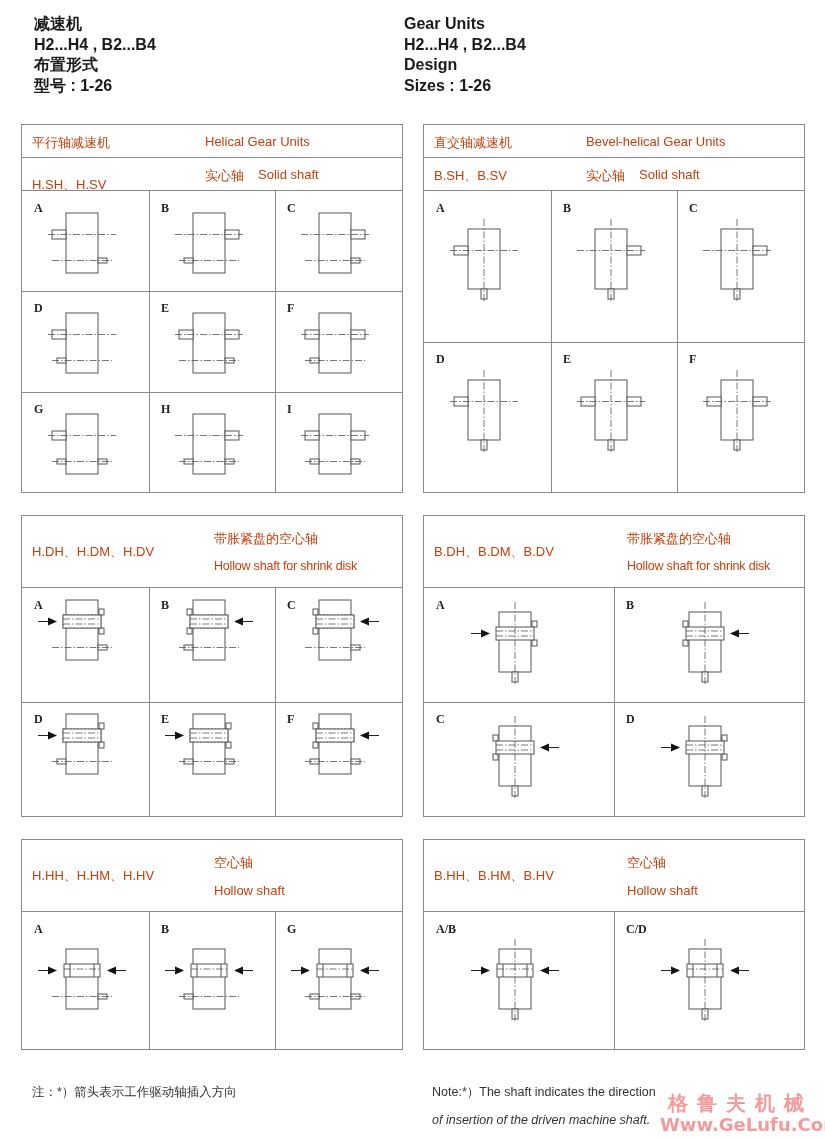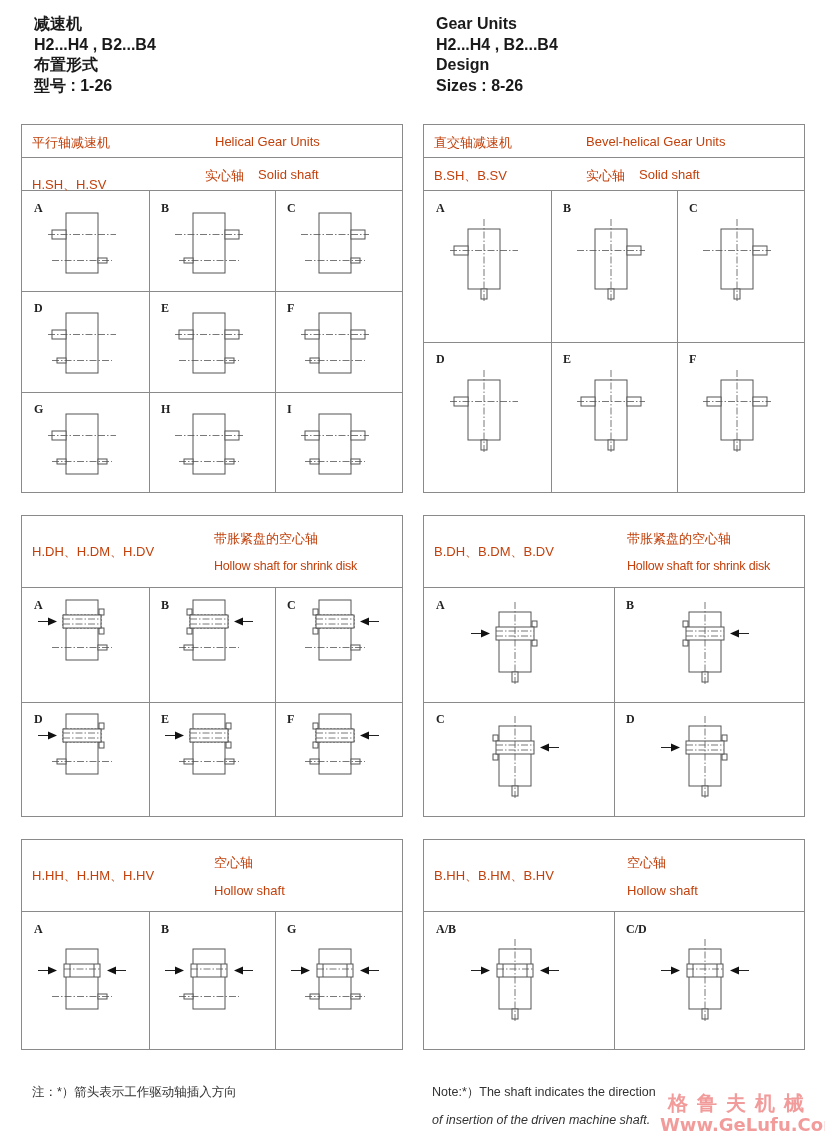--- a/index.html
+++ b/index.html
@@ -1,21 +1,21 @@
 <!DOCTYPE html>
 <html><head>
 <meta charset="utf-8">
 <style>
   html, body { margin:0; padding:0; background:#ffffff; }
   body { width:825px; height:1138px; position:relative; overflow:hidden;
          font-family:"Liberation Sans","DejaVu Sans",sans-serif; color:#222; }
   .hdr { position:absolute; top:14px; font-weight:bold; font-size:16px; line-height:20.5px; color:#1a1a1a; }
   .hdr div { white-space:nowrap; }
   #hdr-cn { left:34px; }
-  #hdr-en { left:436px; }
+  #hdr-en { left:404px; }
   .panel { position:absolute; border:1px solid #8a8a8a; box-sizing:border-box; background:#fff; }
   .prow { position:absolute; left:0; right:0; border-bottom:1px solid #8a8a8a; box-sizing:border-box; }
   .ptxt { position:absolute; font-size:13px; color:#c2410c; white-space:nowrap; }
   .grid { position:absolute; left:0; right:0; bottom:0; }
   .cell { position:absolute; box-sizing:border-box; }
   .cell .lbl { position:absolute; left:12px; top:10px; font-family:"Liberation Serif","DejaVu Serif",serif;
                font-weight:bold; font-size:12px; color:#222; }
   .cell svg { position:absolute; left:0; top:0; }
   .vline { position:absolute; top:0; bottom:0; width:1px; background:#8a8a8a; }
   .hline { position:absolute; left:0; right:0; height:1px; background:#8a8a8a; }
@@ -30,28 +30,28 @@
 <div id="hdr-cn" class="hdr">
   <div>减速机</div>
   <div>H2...H4 , B2...B4</div>
   <div>布置形式</div>
   <div>型号 : 1-26</div>
 </div>
 <div id="hdr-en" class="hdr">
   <div>Gear Units</div>
   <div>H2...H4 , B2...B4</div>
   <div>Design</div>
-  <div>Sizes : 8-26</div>
+  <div>Sizes : 1-26</div>
 </div>
 
 <div id="panels">
     <div class="panel" style="left: 21px; top: 124px; width: 382px; height: 369px;">
       <div class="prow" style="top: 0px; height: 33px;">
         <span class="ptxt" style="left:10px;top:9px">平行轴减速机</span>
-                      <span class="ptxt" style="left:193px;top:9px">Helical Gear Units</span>
+                      <span class="ptxt" style="left:183px;top:9px">Helical Gear Units</span>
       </div>
       <div class="prow" style="top: 33px; height: 33px;">
         <span class="ptxt" style="left:10px;top:18px">H.SH、H.SV</span>
                       <span class="ptxt" style="left:183px;top:9px">实心轴</span>
                       <span class="ptxt" style="left:236px;top:9px">Solid shaft</span>
       </div>
       <div class="grid" style="top: 66px;">
         <div class="vline" style="left: 127px;"></div>
         <div class="vline" style="left: 253px;"></div>
         <div class="hline" style="top: 100px;"></div>

